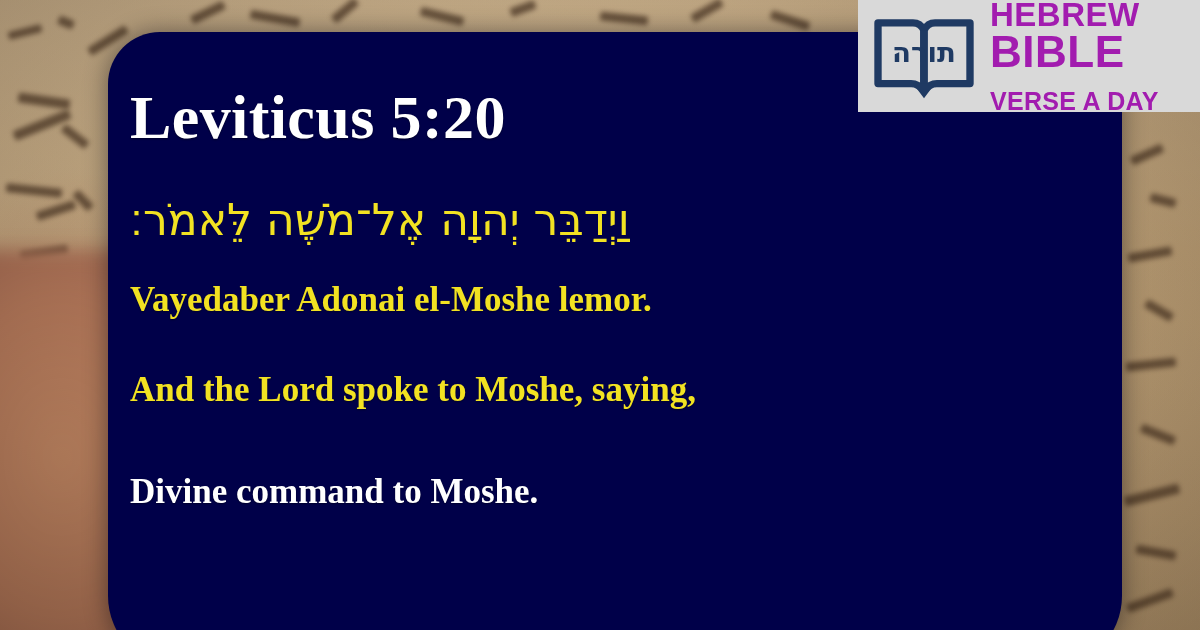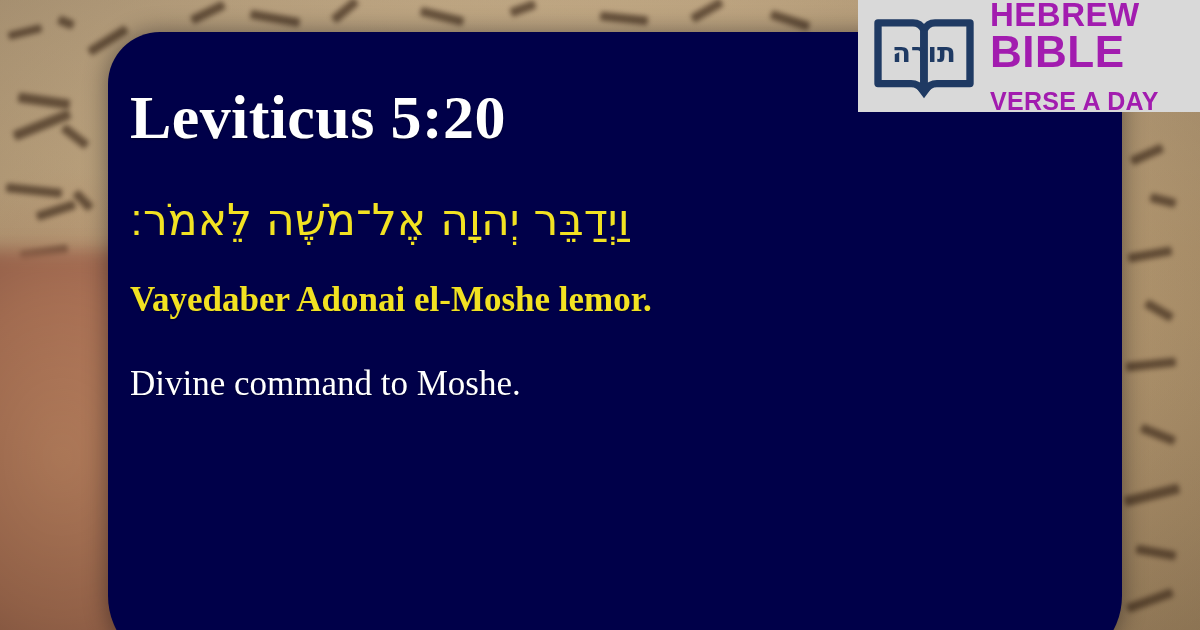--- a/index.html
+++ b/index.html
@@ -104,23 +104,23 @@
     font-size:35px;
     font-weight:700;
     line-height:1.2;
     margin-top:48px;
     text-shadow:0 1px 2px rgba(0,0,0,.4);
   }
 
   .verse-note {
     color:#ffffff;
     font-size:35px;
-    font-weight:400;
+    font-weight:700;
     line-height:1.2;
-    margin-top:42px;
+    margin-top:60px;
     text-shadow:0 1px 2px rgba(0,0,0,.4);
   }
 
   
   .logo-badge {
     position:absolute;
     left:858px; top:0;
     width:342px; height:112px;
     background:#d9d9d9;
     display:flex;
@@ -193,20 +193,21 @@
 
   <div class="verse-card">
     <div class="card-inner">
 
       <div class="verse-title">Leviticus 5:20</div>
 
       <div class="verse-hebrew">וַיְדַבֵּר יְהוָה אֶל־מֹשֶׁה לֵּאמֹר׃</div>
 
       <div class="verse-translit">Vayedaber Adonai el-Moshe lemor.</div>
 
+      <div class="verse-english">And the Lord spoke to Moshe, saying,</div>
 
       <div class="verse-note">Divine command to Moshe.</div>
 
     </div>
   </div>
 
   <div class="logo-badge">
 
     <svg class="logo-book" viewBox="0 0 112 100">
 

